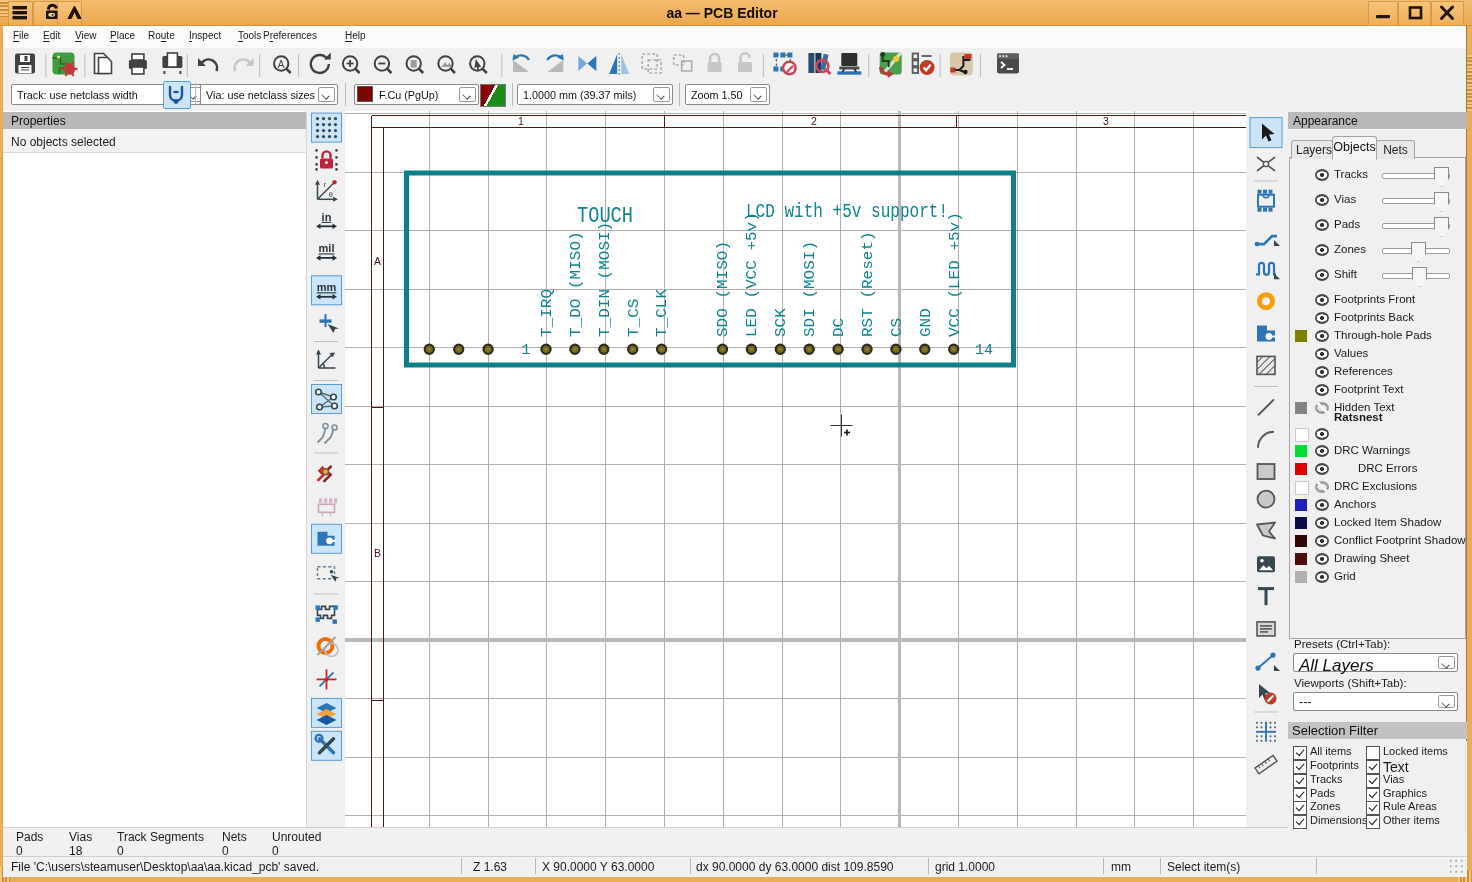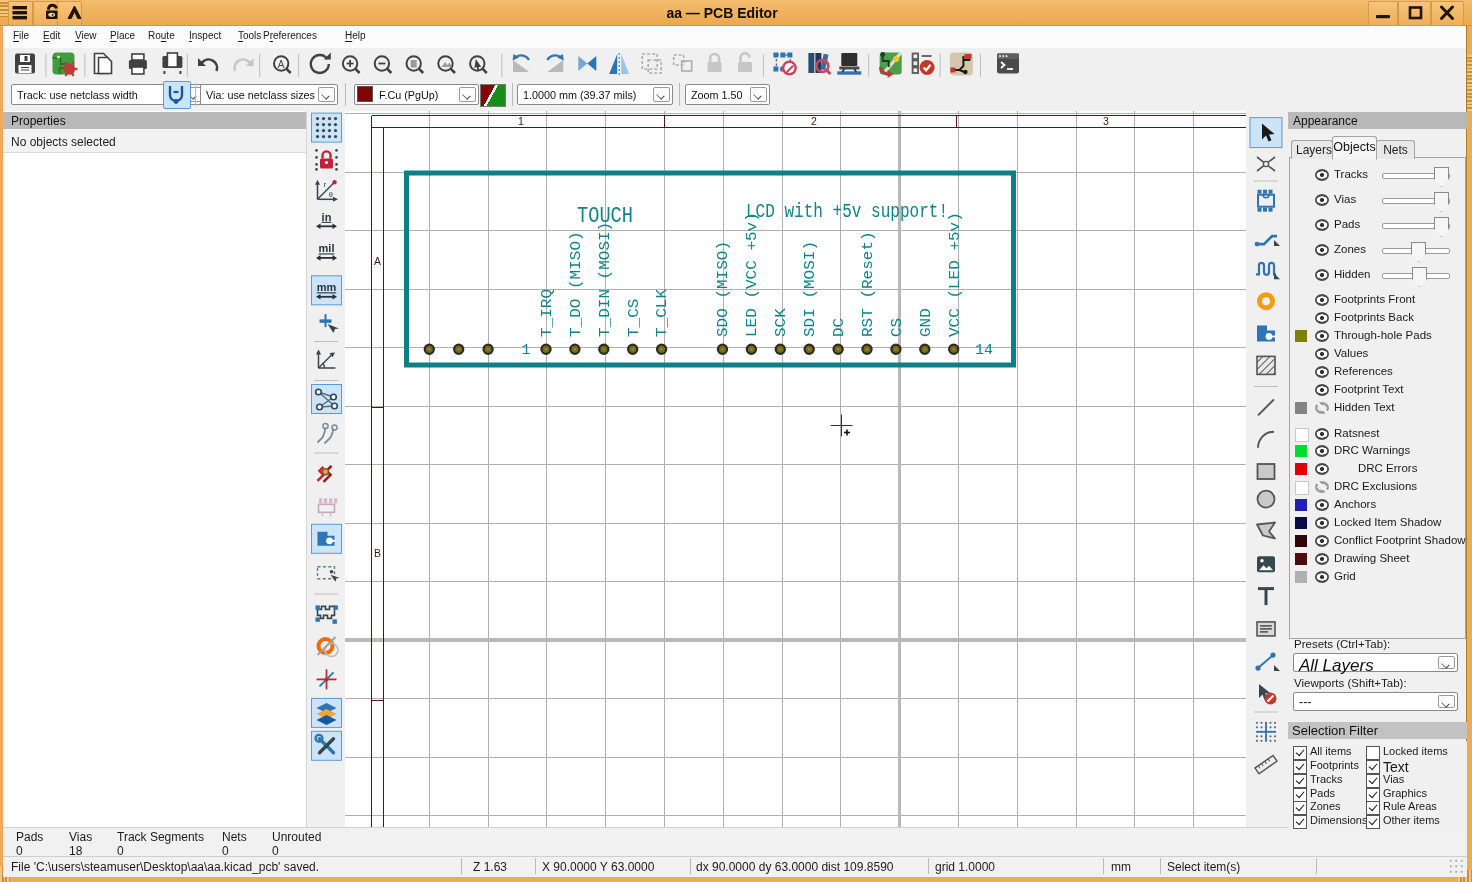--- a/index.html
+++ b/index.html
@@ -273,42 +273,42 @@
 <div class="slthumb" style="left:1434px;top:192px;"></div>
 <div class="eye" style="left:1315px;top:219px;"></div>
 <div class="rlbl" style="left:1334px;top:218px;">Pads</div>
 <div class="sltrack" style="left:1382px;top:223px;"></div>
 <div class="slthumb" style="left:1434px;top:217px;"></div>
 <div class="eye" style="left:1315px;top:244px;"></div>
 <div class="rlbl" style="left:1334px;top:243px;">Zones</div>
 <div class="sltrack" style="left:1382px;top:248px;"></div>
 <div class="slthumb" style="left:1411px;top:242px;"></div>
 <div class="eye" style="left:1315px;top:269px;"></div>
-<div class="rlbl" style="left:1334px;top:268px;">Hidden</div>
+<div class="rlbl" style="left:1334px;top:268px;">Shift</div>
 <div class="sltrack" style="left:1382px;top:273px;"></div>
 <div class="slthumb" style="left:1412px;top:267px;"></div>
 <div class="eye" style="left:1315px;top:294px;"></div>
 <div class="rlbl" style="left:1334px;top:293px;">Footprints Front</div>
 <div class="eye" style="left:1315px;top:312px;"></div>
 <div class="rlbl" style="left:1334px;top:311px;">Footprints Back</div>
 <div class="sw" style="left:1295px;top:330px;background:#808000;"></div>
 <div class="eye" style="left:1315px;top:330px;"></div>
 <div class="rlbl" style="left:1334px;top:329px;">Through-hole Pads</div>
 <div class="eye" style="left:1315px;top:348px;"></div>
 <div class="rlbl" style="left:1334px;top:347px;">Values</div>
 <div class="eye" style="left:1315px;top:366px;"></div>
 <div class="rlbl" style="left:1334px;top:365px;">References</div>
 <div class="eye" style="left:1315px;top:384px;"></div>
 <div class="rlbl" style="left:1334px;top:383px;">Footprint Text</div>
 <div class="sw" style="left:1295px;top:402px;background:#848484;"></div>
 <div class="eyeoff" style="left:1315px;top:402px;"></div>
 <div class="rlbl" style="left:1334px;top:401px;">Hidden Text</div>
 <div class="sw" style="left:1295px;top:428px;background:#ffffff;border:1px solid #c9c9c9;"></div>
 <div class="eye" style="left:1315px;top:428px;"></div>
-<div class="rlbl" style="left:1334px;top:427px;">Ratsnest</div>
+<div class="rlbl" style="left:1334px;top:411px;font-weight:bold;">Ratsnest</div>
 <div class="sw" style="left:1295px;top:445px;background:#00dc32;"></div>
 <div class="eye" style="left:1315px;top:445px;"></div>
 <div class="rlbl" style="left:1334px;top:444px;">DRC Warnings</div>
 <div class="sw" style="left:1295px;top:463px;background:#e00000;"></div>
 <div class="eye" style="left:1315px;top:463px;"></div>
 <div class="rlbl" style="left:1334px;top:462px;padding-left:24px;">DRC Errors</div>
 <div class="sw" style="left:1295px;top:481px;background:#ffffff;border:1px solid #c9c9c9;"></div>
 <div class="eyeoff" style="left:1315px;top:481px;"></div>
 <div class="rlbl" style="left:1334px;top:480px;">DRC Exclusions</div>
 <div class="sw" style="left:1295px;top:499px;background:#2020b8;"></div>

